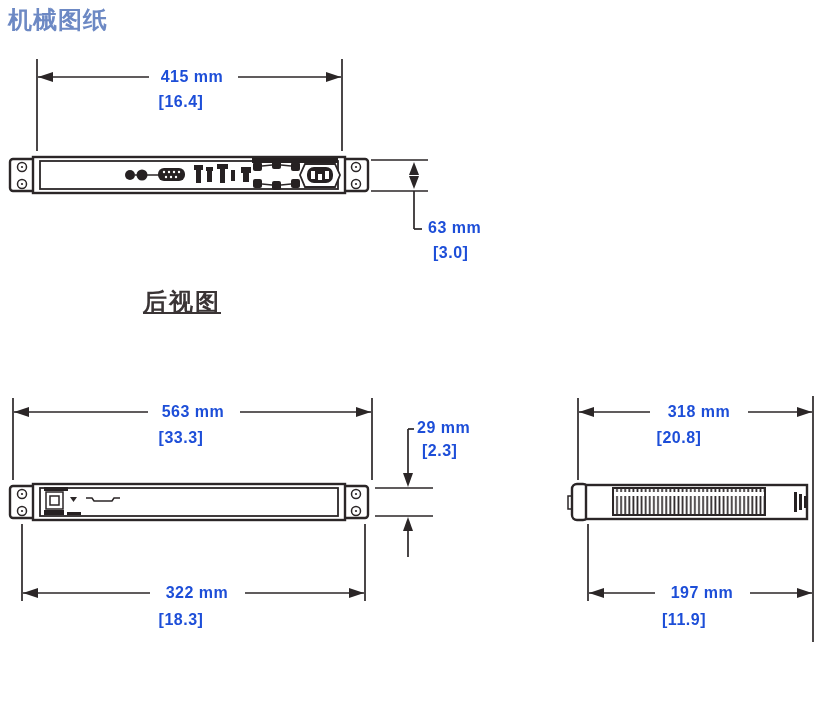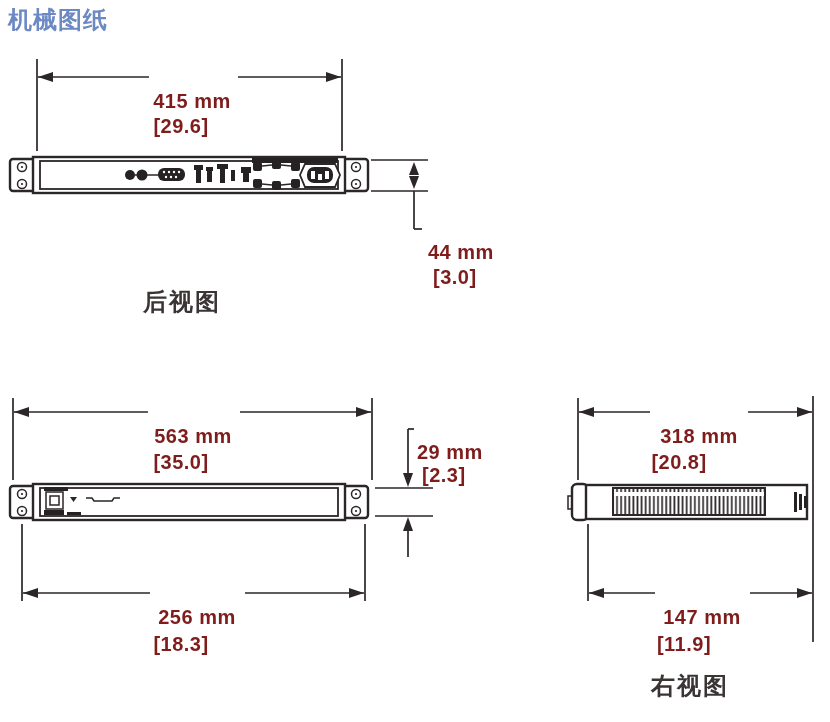--- a/index.html
+++ b/index.html
@@ -15,27 +15,27 @@
   
   .ol{fill:#ffffff;stroke:#2b2627;stroke-width:2.4;}
   .ol2{fill:#ffffff;stroke:#2b2627;stroke-width:1.8;}
   .thin{fill:none;stroke:#2b2627;stroke-width:1.5;}
   .dl{fill:none;stroke:#2b2627;stroke-width:1.7;}
   .ah{fill:#2b2627;stroke:none;}
   .blk{fill:#262122;stroke:none;}
   .wht{fill:#ffffff;stroke:none;}
   
   .dim{
-    position:absolute;font-size:20px;font-weight:700;color:#7f1d1d;
-    white-space:nowrap;letter-spacing:.5px;transform:translate(-50%,-50%);margin-top:24px;
+    position:absolute;font-size:16px;font-weight:700;color:#1d4ed8;
+    white-space:nowrap;letter-spacing:.5px;transform:translate(-50%,-50%);
   }
   .dim.anchor-left{transform:translate(0,-50%);}
   .view-label{
     position:absolute;font-size:24px;font-weight:700;color:#3a3435;
-    white-space:nowrap;transform:translate(-50%,-50%);letter-spacing:2px;
+    white-space:nowrap;transform:translate(-50%,-50%);letter-spacing:2px;text-decoration:underline;
   }
 </style>
 </head>
 <body>
 
 <div class="canvas">
 
   <div class="page-title">机械图纸</div>
 
   <svg width="830" height="722" viewBox="0 0 830 722">
@@ -202,32 +202,31 @@
     <g>
       <line class="dl" x1="588" y1="524" x2="588" y2="601"></line>
       <line class="dl" x1="589" y1="593" x2="655" y2="593"></line>
       <line class="dl" x1="750" y1="593" x2="812" y2="593"></line>
       <polygon class="ah" points="589,593 604,588 604,598"></polygon>
       <polygon class="ah" points="812,593 797,588 797,598"></polygon>
     </g>
   </svg>
 
   <div class="dim" style="left:192px;top:77px">415 mm</div>
-  <div class="dim" style="left:181px;top:102px">[29.6]</div>
-  <div class="dim anchor-left" style="left:428px;top:228px">44 mm</div>
+  <div class="dim" style="left:181px;top:102px">[16.4]</div>
+  <div class="dim anchor-left" style="left:428px;top:228px">63 mm</div>
   <div class="dim anchor-left" style="left:433px;top:253px">[3.0]</div>
 
   <div class="dim" style="left:193px;top:412px">563 mm</div>
-  <div class="dim" style="left:181px;top:438px">[35.0]</div>
+  <div class="dim" style="left:181px;top:438px">[33.3]</div>
   <div class="dim anchor-left" style="left:417px;top:428px">29 mm</div>
   <div class="dim anchor-left" style="left:422px;top:451px">[2.3]</div>
-  <div class="dim" style="left:197px;top:593px">256 mm</div>
+  <div class="dim" style="left:197px;top:593px">322 mm</div>
   <div class="dim" style="left:181px;top:620px">[18.3]</div>
 
   <div class="dim" style="left:699px;top:412px">318 mm</div>
   <div class="dim" style="left:679px;top:438px">[20.8]</div>
-  <div class="dim" style="left:702px;top:593px">147 mm</div>
+  <div class="dim" style="left:702px;top:593px">197 mm</div>
   <div class="dim" style="left:684px;top:620px">[11.9]</div>
 
   <div class="view-label" style="left:182px;top:302px">后视图</div>
-  <div class="view-label" style="left:690px;top:686px">右视图</div>
 
 </div>
 
 </body></html>

